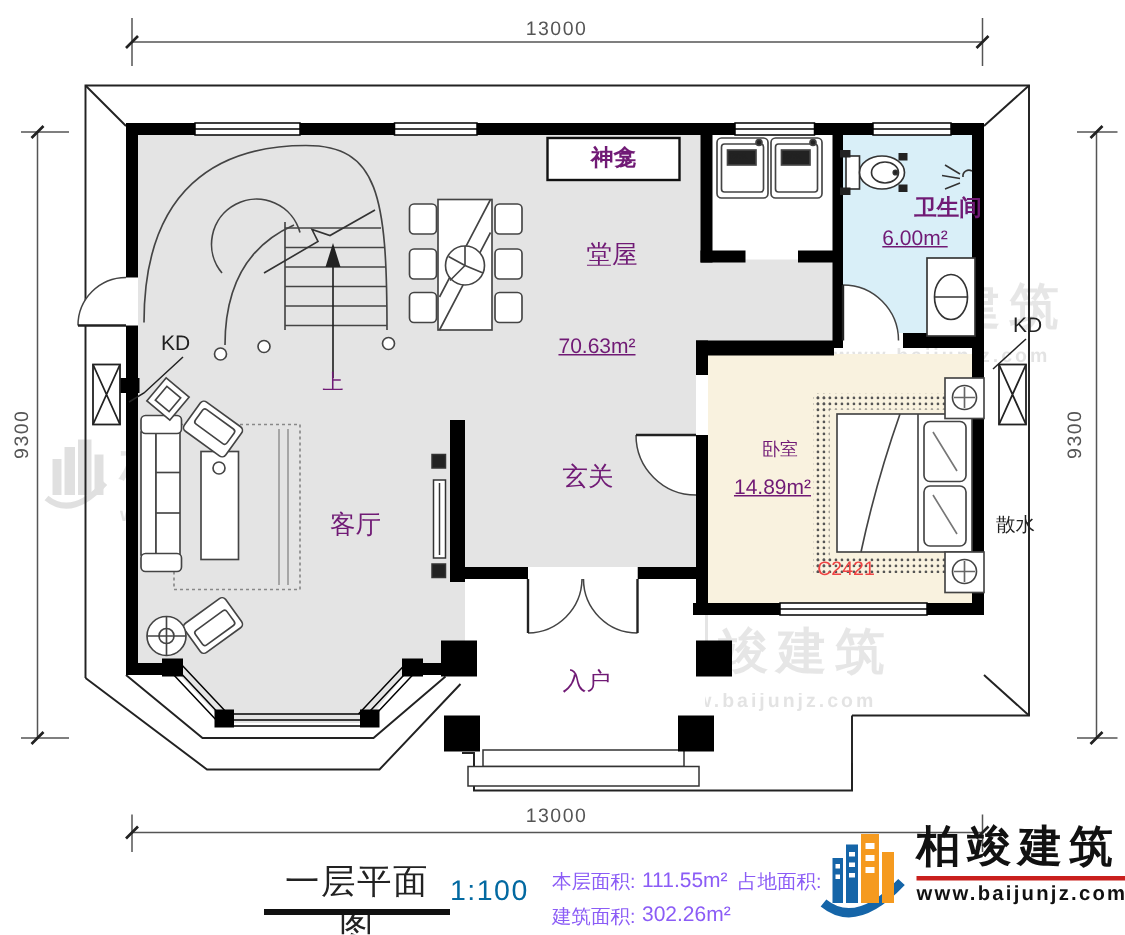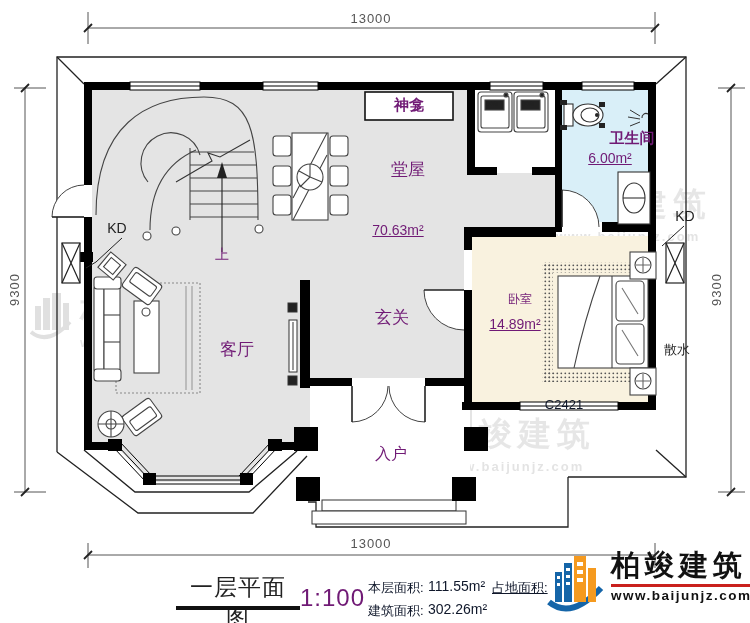--- a/index.html
+++ b/index.html
@@ -14,22 +14,22 @@
   .ann{font-size:13px;color:#222;}
   .ctr{text-align:center;}
   .wm{position:absolute;display:flex;align-items:flex-start;gap:8px;opacity:.55;pointer-events:none;}
   .wm .wm-txt{display:flex;flex-direction:column;}
   .wm .wm-brand{font-size:33px;font-weight:bold;letter-spacing:6px;color:rgba(150,150,150,.42);}
   .wm .wm-url{font-size:13px;font-weight:bold;letter-spacing:2px;color:rgba(150,150,150,.48);margin-top:2px;}
   .tiny{font-size:9px;transform:scale(.45);transform-origin:left top;color:#222;}
   #titleblock{position:absolute;left:0;top:566px;width:742px;height:57px;}
   #plan-title{position:absolute;left:180px;top:6px;width:116px;font-size:23px;letter-spacing:1px;text-align:center;color:#222;}
   #title-underline{position:absolute;left:176px;top:40px;width:124px;height:4px;background:#111;}
-  #scale-note{position:absolute;left:300px;top:18px;width:56px;font-size:24px;color:#701a75;text-align:left;letter-spacing:1px;}
-  .tb-line{position:absolute;font-size:13px;color:#0f172a;}
+  #scale-note{position:absolute;left:300px;top:18px;width:56px;font-size:19px;color:#0369a1;text-align:left;letter-spacing:1px;}
+  .tb-line{position:absolute;font-size:13px;color:#8b5cf6;}
   #logo{position:absolute;left:543px;top:550px;display:flex;align-items:flex-start;gap:6px;}
   .logo-txt{display:flex;flex-direction:column;}
   .logo-brand{font-size:29px;font-weight:900;letter-spacing:5px;color:#111;line-height:1.1;}
   .logo-rule{height:3px;margin-top:2px;}
   .logo-url{font-size:13.5px;font-weight:bold;letter-spacing:1.5px;color:#111;margin-top:1px;}
 </style>
 </head>
 <body>
 
 <div id="stage">
@@ -338,33 +338,33 @@
   <div class="lbl area ctr" style="left:570px;top:150px;width:80px;">6.00m²</div>
   <div class="lbl ctr" style="left:480px;top:291px;width:80px;font-size:12px;font-weight:normal;">卧室</div>
   <div class="lbl area ctr" style="left:475px;top:316px;width:80px;">14.89m²</div>
   <div class="lbl room ctr" style="left:352px;top:306px;width:80px;">玄关</div>
   <div class="lbl room ctr" style="left:197px;top:338px;width:80px;">客厅</div>
   <div class="lbl ctr" style="left:351px;top:444px;width:80px;font-size:16px;">入户</div>
   <div class="lbl ctr" style="left:202px;top:246px;width:40px;font-size:14px;">上</div>
   <div class="lbl ann ctr" style="left:100px;top:220px;width:34px;font-size:14px;">KD</div>
   <div class="lbl ann ctr" style="left:668px;top:208px;width:34px;font-size:14px;">KD</div>
   <div class="lbl ann ctr" style="left:660px;top:341px;width:34px;">散水</div>
-  <div class="lbl ann ctr" style="left:534px;top:371px;width:60px;color:#0f172a;margin-top:26px;">C2421</div>
+  <div class="lbl ann ctr" style="left:534px;top:371px;width:60px;color:#ef4444;">C2421</div>
   <div class="lbl tiny" style="left:486px;top:101px;">洗衣机</div>
   <div class="lbl tiny" style="left:522px;top:101px;">洗衣机</div>
 
   <div id="titleblock">
     <div id="plan-title">一层平面图</div>
     <div id="title-underline"></div>
     <div id="scale-note">1:100</div>
     <div class="tb-line" style="left:368px;top:13px;">本层面积:</div>
     <div class="tb-line" style="left:428px;top:12px;font-size:14px;">111.55m²</div>
     <div class="tb-line" style="left:368px;top:36px;">建筑面积:</div>
     <div class="tb-line" style="left:428px;top:35px;font-size:14px;">302.26m²</div>
-    <div class="tb-line" style="left:492px;top:13px;text-decoration:underline;">占地面积:</div>
+    <div class="tb-line" style="left:492px;top:13px;">占地面积:</div>
   </div>
 
   <div id="logo">
     <svg width="62" height="66" viewBox="0 0 62 66">
       <path d="M6,52 Q28,70 58,38" stroke="#1565a8" stroke-width="6" fill="none"></path>
       <rect x="12" y="22" width="7" height="30" fill="#1565a8"></rect>
       <rect x="21" y="13" width="8" height="39" fill="#1565a8"></rect>
       <rect x="31" y="6" width="12" height="46" fill="#f59a1f"></rect>
       <rect x="45" y="18" width="8" height="34" fill="#f59a1f"></rect>
       <rect x="14" y="26" width="3" height="3" fill="#fff"></rect>

